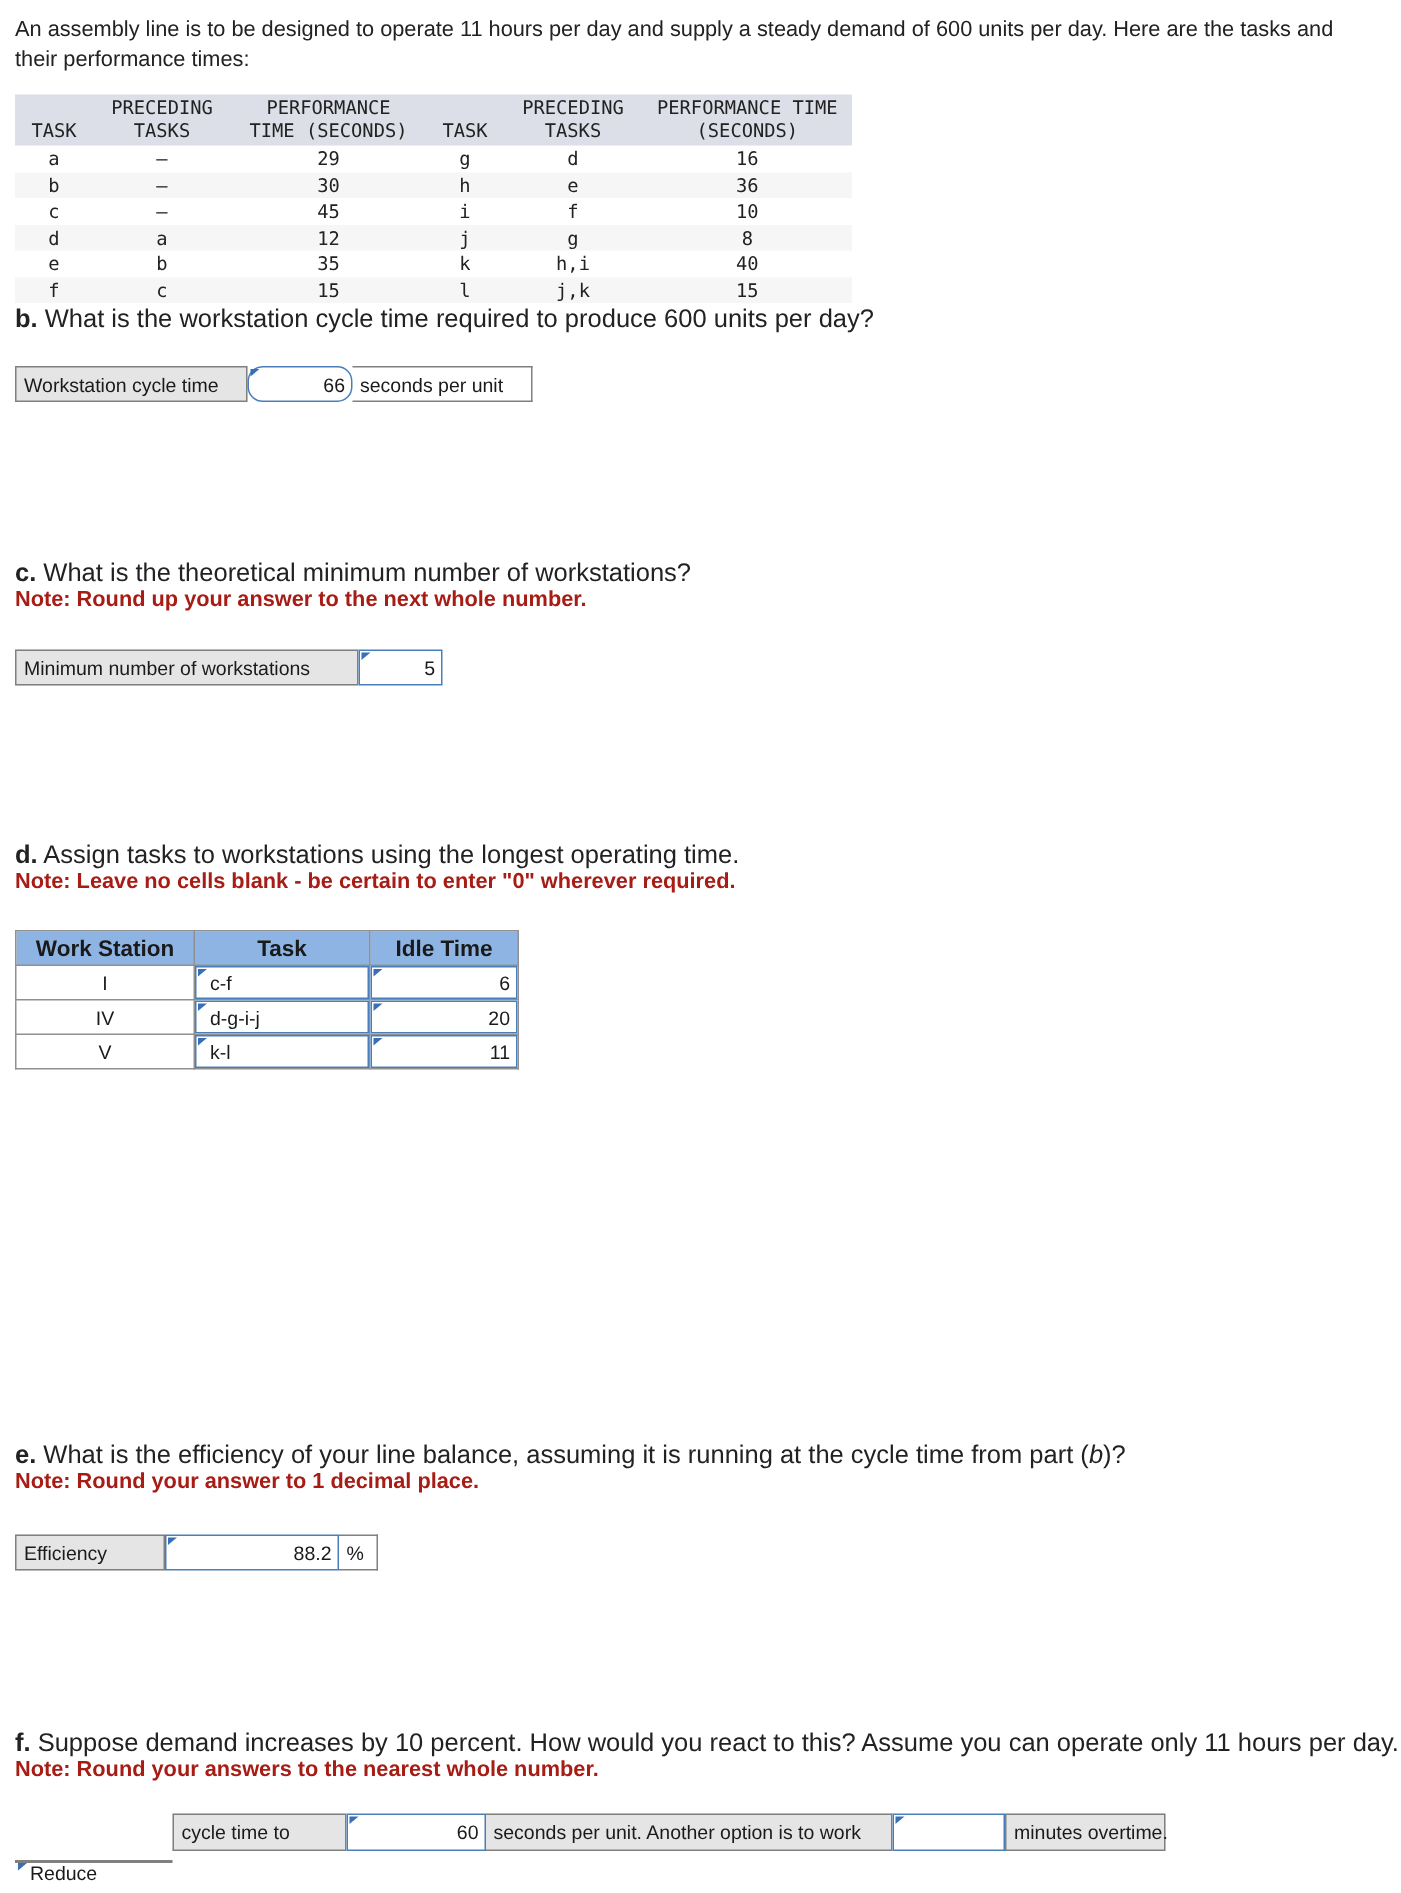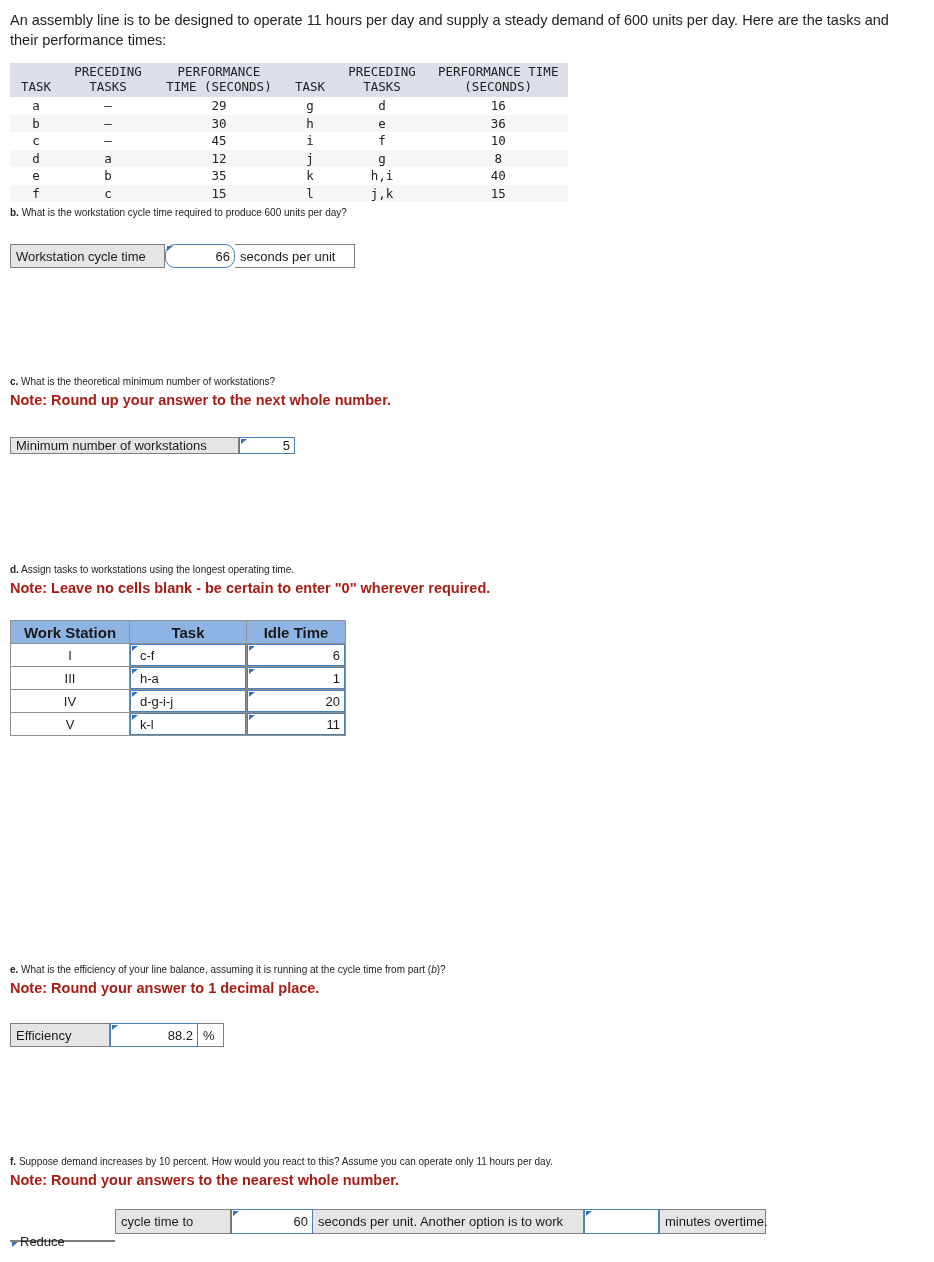--- a/index.html
+++ b/index.html
@@ -54,21 +54,21 @@
   .task-table tbody tr:nth-child(even) td {
     background: #f6f6f6;
   }
   .task-table .col-task { min-width: 32px; }
   .task-table .col-prec { min-width: 72px; }
   .task-table .col-perf { min-width: 110px; }
 
   
   .qtext {
     position: absolute;
-    font-size: 10px;
+    font-size: 17px;
     line-height: 19px;
     color: #222222;
     white-space: nowrap;
   }
   .qtext b { font-weight: bold; }
   .qtext i { font-style: italic; }
   .note {
     position: absolute;
     font-size: 14.5px;
     line-height: 19px;
@@ -117,21 +117,21 @@
     padding: 0 4px 0 12px;
     color: #1a1a1a;
     white-space: nowrap;
   }
   .cell-select {
     position: relative;
     background: #ffffff;
     border: 1px solid #808080;
     box-sizing: border-box;
     display: flex;
-    align-items: center;
+    align-items: flex-start;
     justify-content: flex-start;
     padding: 0 4px 0 9px;
     color: #1a1a1a;
     white-space: nowrap;
     margin-top: 31px;
   }
   
   .flag {
     position: absolute;
     left: 1px;
@@ -271,21 +271,21 @@
     <span class="flag"></span>
     <span>66</span>
   </div>
   <div class="cell-unit" style="width:120px;">seconds per unit</div>
 </div>
 
 <div class="qtext" style="left:10px; top:372px;">
   <b>c.</b><span> What is the theoretical minimum number of workstations?</span>
 </div>
 <div class="note" style="left:10px; top:391px;">Note: Round up your answer to the next whole number.</div>
-<div class="ansrow" style="left:10px; top:433px;align-items:center;">
+<div class="ansrow" style="left:10px; top:433px;">
   <div class="cell-label" style="width:229px;">Minimum number of workstations</div>
   <div class="cell-input" style="width:56px;">
     <span class="flag"></span>
     <span>5</span>
   </div>
 </div>
 
 <div class="qtext" style="left:10px; top:560px;">
   <b>d.</b><span> Assign tasks to workstations using the longest operating time.</span>
 </div>
@@ -309,35 +309,20 @@
           </div>
         </td>
         <td class="ws-col-idle">
           <div class="ws-cellbox rightal">
             <span class="flag"></span>
             <span>6</span>
           </div>
         </td>
       </tr>
       <tr>
-        <td class="ws-station">III</td>
-        <td class="ws-col-task">
-          <div class="ws-cellbox leftal">
-            <span class="flag"></span>
-            <span>h-a</span>
-          </div>
-        </td>
-        <td class="ws-col-idle">
-          <div class="ws-cellbox rightal">
-            <span class="flag"></span>
-            <span>1</span>
-          </div>
-        </td>
-      </tr>
-      <tr>
         <td class="ws-station">IV</td>
         <td class="ws-col-task">
           <div class="ws-cellbox leftal">
             <span class="flag"></span>
             <span>d-g-i-j</span>
           </div>
         </td>
         <td class="ws-col-idle">
           <div class="ws-cellbox rightal">
             <span class="flag"></span>
@@ -362,38 +347,38 @@
       </tr>
     </tbody>
 </table>
 
 <div class="qtext" style="left:10px; top:960px;">
   <b>e.</b><span> What is the efficiency of your line balance, assuming it is running at the cycle time from part (</span><i>b</i><span>)?</span>
 </div>
 <div class="note" style="left:10px; top:979px;">Note: Round your answer to 1 decimal place.</div>
 <div class="ansrow" style="left:10px; top:1023px;">
   <div class="cell-label" style="width:100px;">Efficiency</div>
-  <div class="cell-input" style="width:88px;">
+  <div class="cell-input" style="width:116px;">
     <span class="flag"></span>
     <span>88.2</span>
   </div>
   <div class="cell-unit" style="width:26px;">%</div>
 </div>
 
 <div class="qtext" style="left:10px; top:1152px;">
   <b>f.</b><span> Suppose demand increases by 10 percent. How would you react to this? Assume you can operate only 11 hours per day.</span>
 </div>
 <div class="note" style="left:10px; top:1171px;">Note: Round your answers to the nearest whole number.</div>
 <div class="ansrow" style="left:10px; top:1209px; height:25px;">
   <div class="cell-select" style="width:105px;">
     <span class="flag"></span>
     <span>Reduce</span>
   </div>
   <div class="cell-label" style="width:116px;">cycle time to</div>
-  <div class="cell-input" style="width:82px;justify-content:flex-end;">
+  <div class="cell-input" style="width:93px;justify-content:flex-end;">
     <span class="flag"></span>
     <span>60</span>
   </div>
   <div class="cell-label" style="width:271px; border-left:none;">seconds per unit. Another option is to work</div>
   <div class="cell-input" style="width:75px;">
     <span class="flag"></span>
     <span></span>
   </div>
   <div class="cell-label" style="width:107px;">minutes overtime.</div>
 </div>

